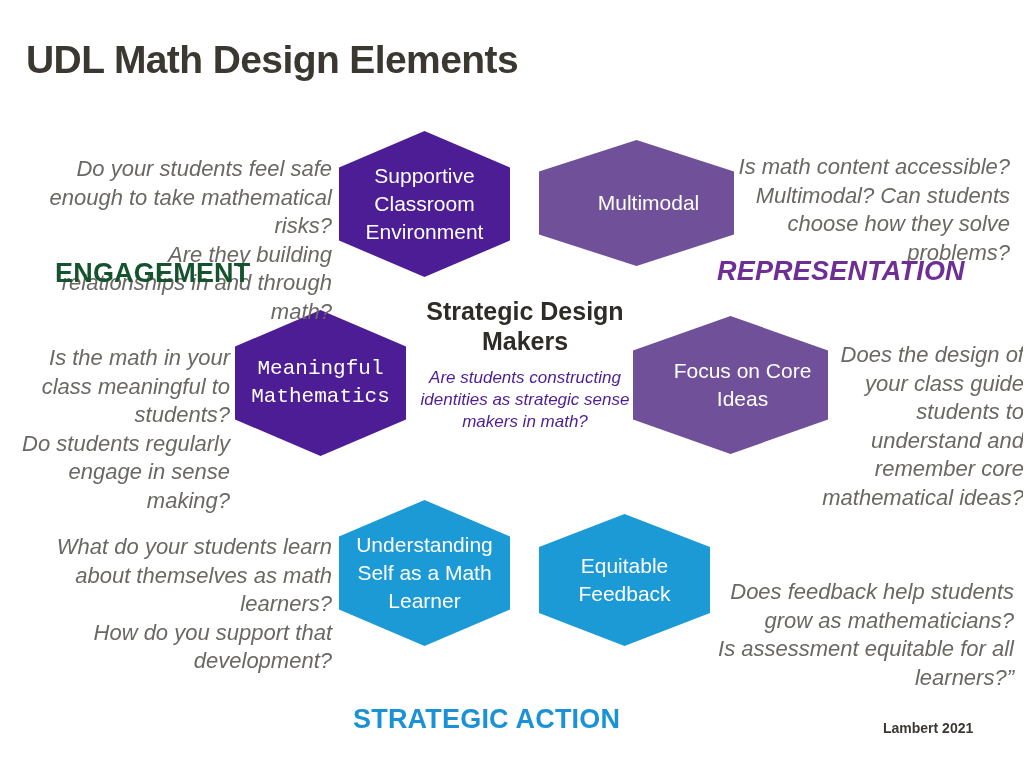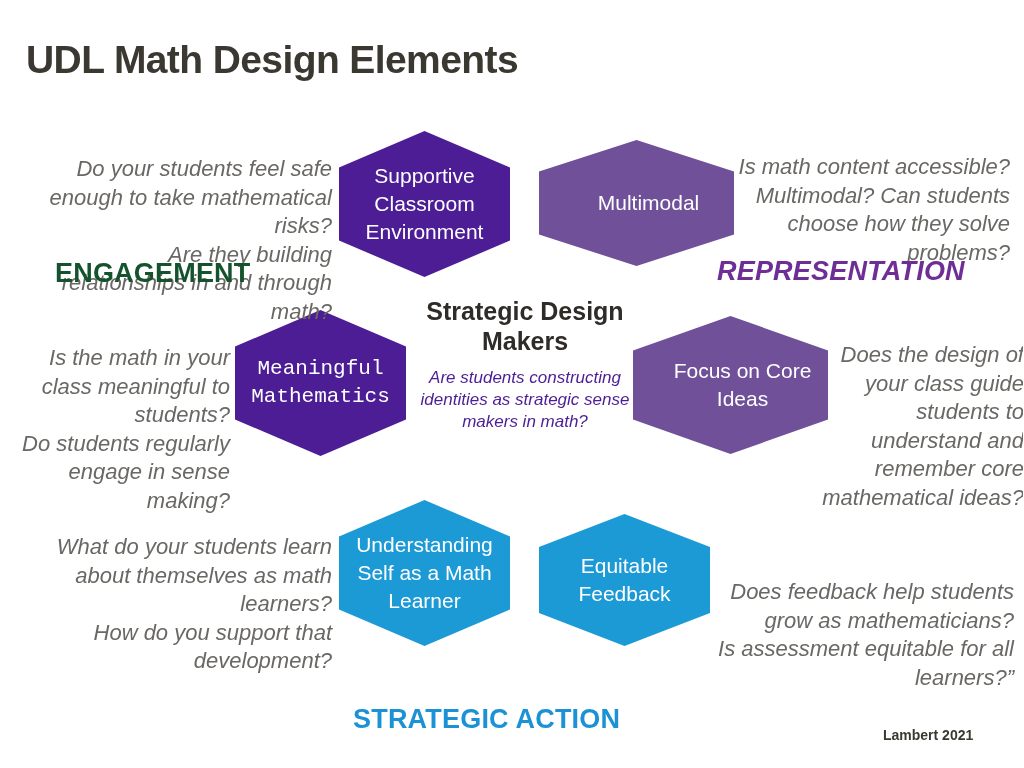--- a/index.html
+++ b/index.html
@@ -114,21 +114,20 @@
 
   
   #credit {
     position: absolute;
     left: 883px;
     top: 720px;
     font-size: 14px;
     font-weight: bold;
     color: #3b3832;
     white-space: nowrap;
-    margin-top: 7px;
   }
 </style>
 </head>
 <body>
 
 <div id="slide">
 
   <div class="title">UDL Math Design Elements</div>
 
   <div class="hex hex-green" id="hex-supportive">

